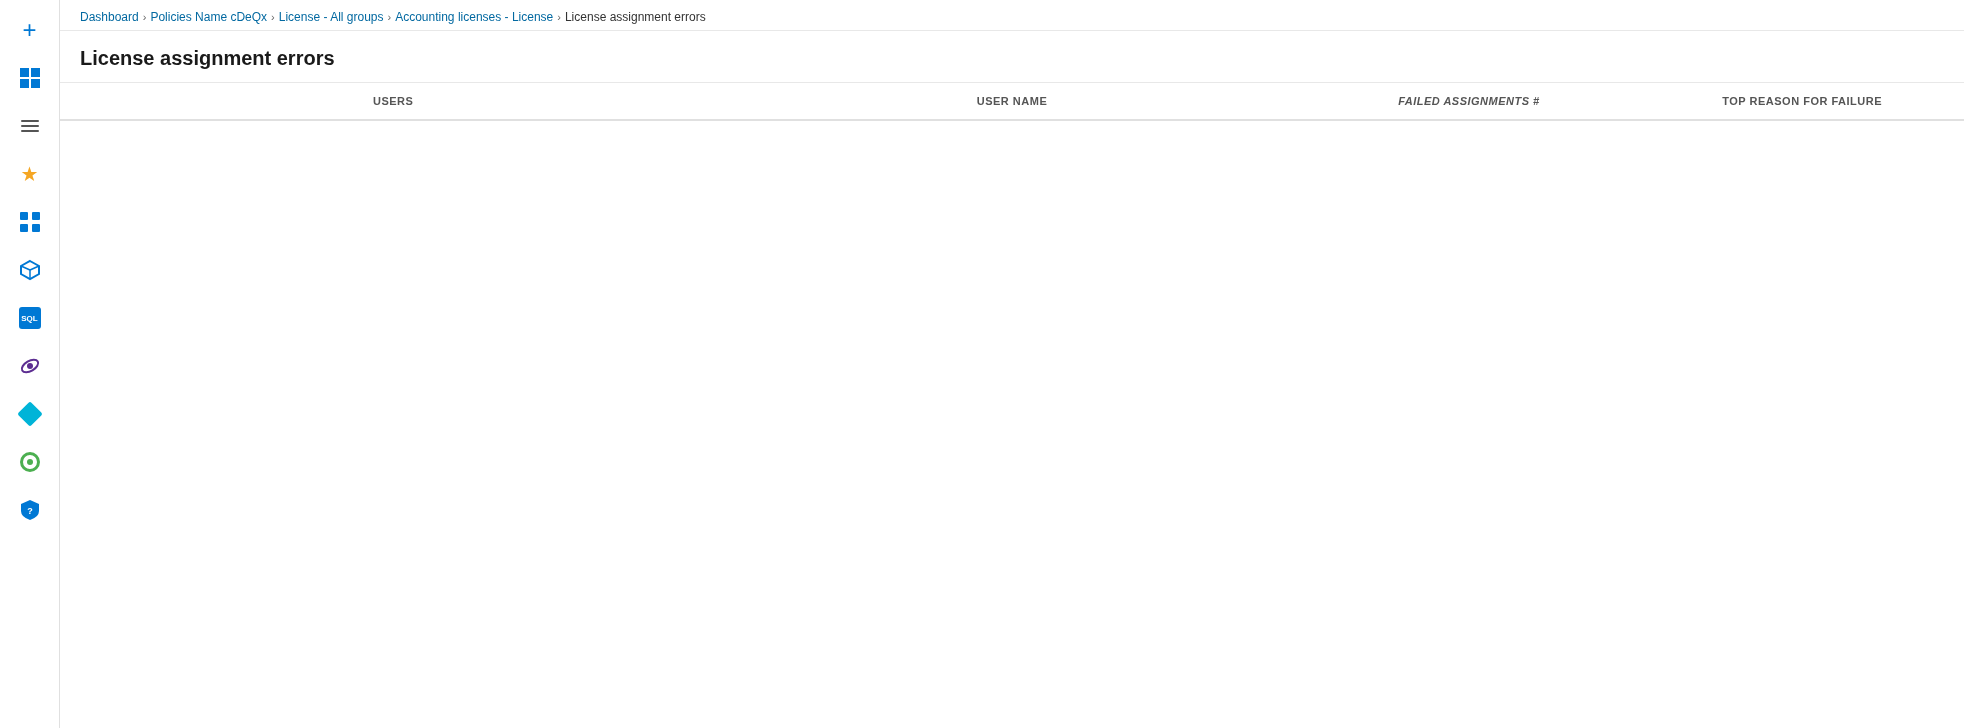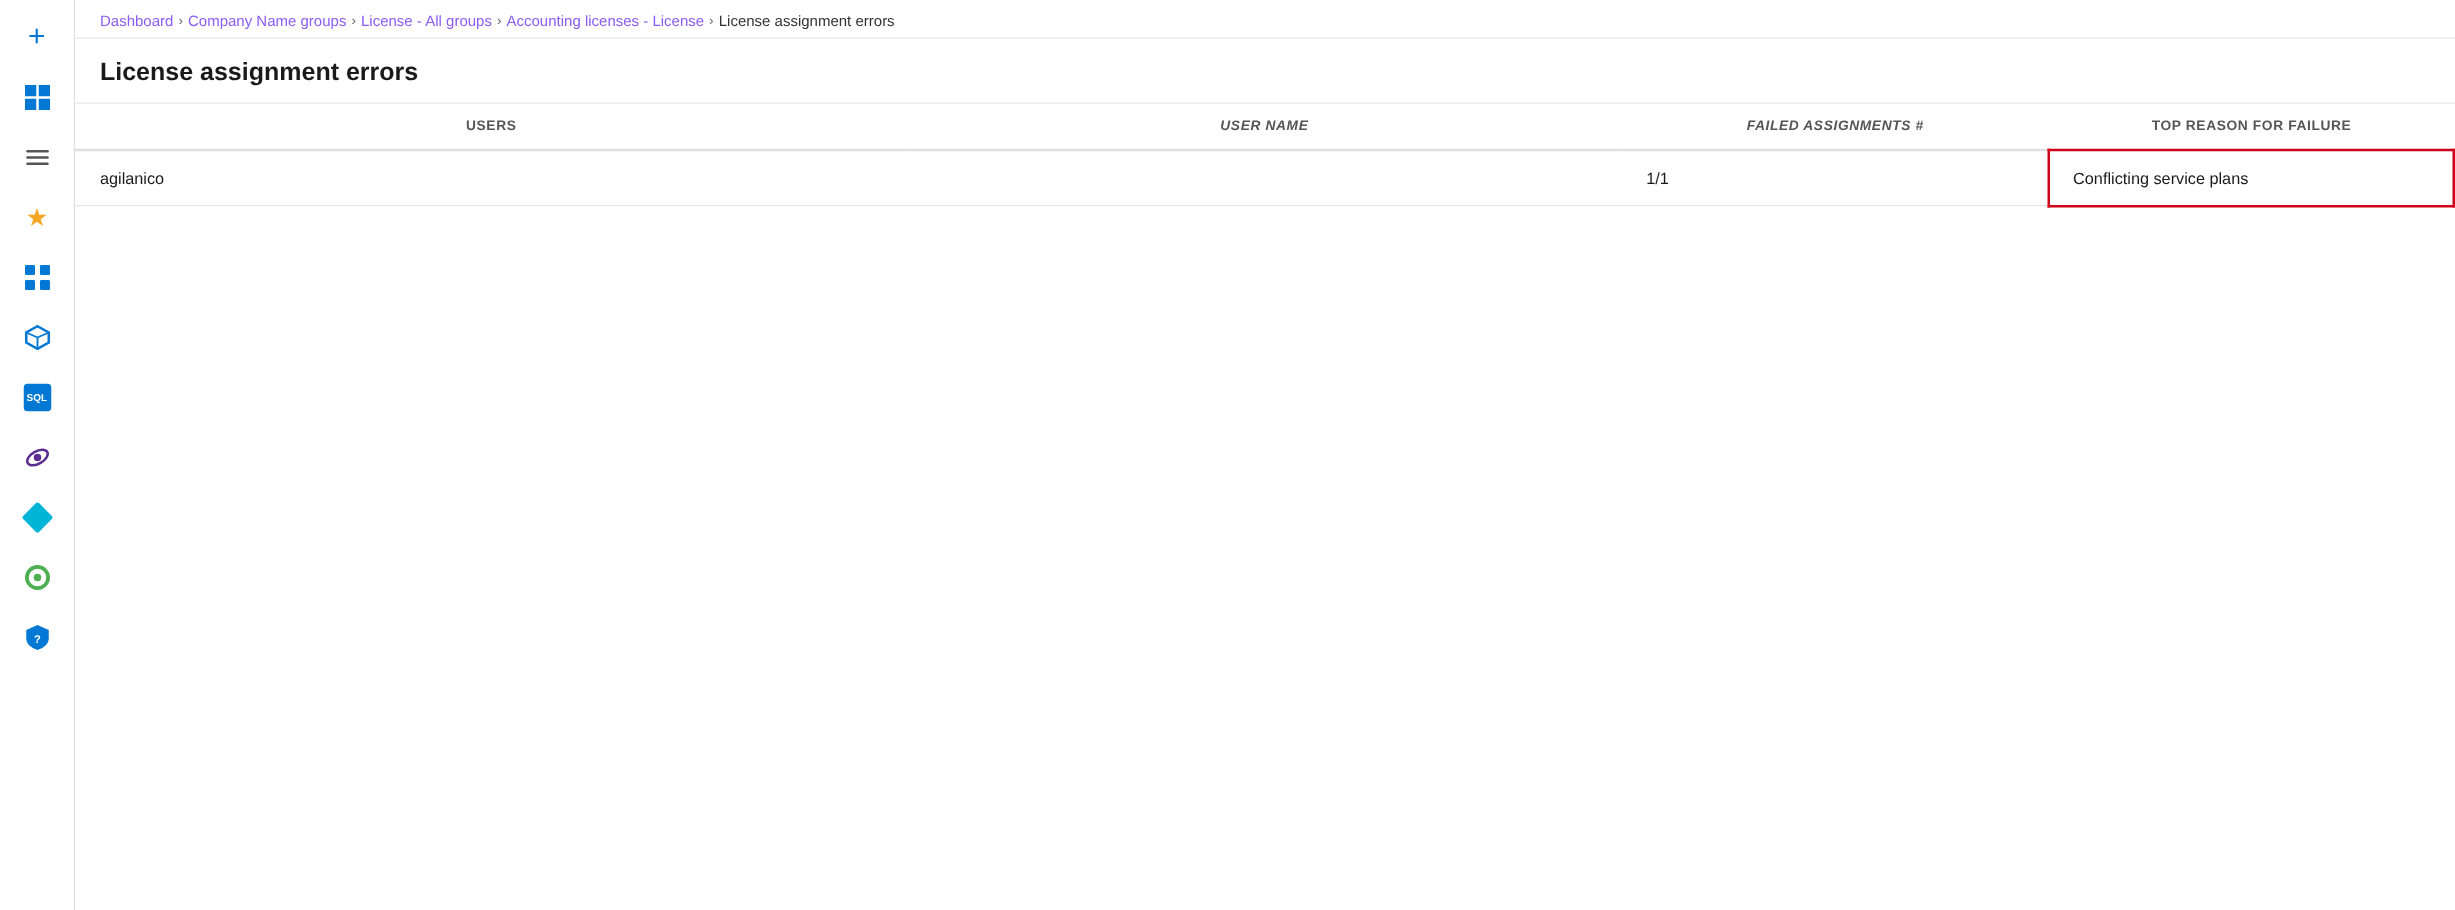--- a/index.html
+++ b/index.html
@@ -48,21 +48,21 @@
       padding: 10px 20px 6px 20px;
       font-size: 12px;
       color: #333;
       display: flex;
       align-items: center;
       gap: 4px;
       border-bottom: 1px solid #e8e8e8;
       flex-shrink: 0;
     }
     .breadcrumb a {
-      color: #8b5cf6;
+      color: #0369a1;
       text-decoration: none;
       cursor: pointer;
     }
     .breadcrumb .sep {
       color: #666;
       font-size: 11px;
     }
     .breadcrumb .current {
       color: #333;
     }
@@ -108,21 +108,21 @@
 
     td {
       padding: 14px 20px;
       border-bottom: 1px solid #e8e8e8;
       font-size: 13px;
       color: #1a1a1a;
       vertical-align: middle;
     }
 
     .col-users { width: 35%; }
-    .col-username { width: 30%; font-style: italic; }
+    .col-username { width: 30%; }
     .col-failed { width: 18%; font-style: italic; }
     .col-reason { width: 17%; }
     .icon-list {
       display: flex;
       flex-direction: column;
       gap: 3px;
     }
     .icon-list span {
       display: block;
       width: 18px;
@@ -226,21 +226,21 @@
       <text x="10" y="15" text-anchor="middle" fill="white" font-size="9" font-weight="bold">?</text>
     </svg>
   </div>
 </div>
 
 <div class="main">
 
   <div class="breadcrumb">
     <a>Dashboard</a>
     <span class="sep">›</span>
-    <a>Company Name groups</a>
+    <a>Policies Name cDeQx</a>
     <span class="sep">›</span>
     <a>License - All groups</a>
     <span class="sep">›</span>
     <a>Accounting licenses - License</a>
     <span class="sep">›</span>
     <span class="current">License assignment errors</span>
   </div>
 
   <div class="page-header">
     <h1 class="page-title">License assignment errors</h1>
@@ -250,22 +250,16 @@
     <table>
       <thead>
         <tr>
           <th class="col-users">USERS</th>
           <th class="col-username">USER NAME</th>
           <th class="col-failed">FAILED ASSIGNMENTS #</th>
           <th class="col-reason">TOP REASON FOR FAILURE</th>
         </tr>
       </thead>
       <tbody id="table-body">
-      <tr>
-            <td>agilanico</td>
-            <td></td>
-            <td>1/1</td>
-            <td style="border: 2px solid rgb(208, 2, 27); padding: 12px 18px;">Conflicting service plans</td>
-          </tr>
         </tbody>
     </table>
   </div>
 </div>
 
 </body></html>

